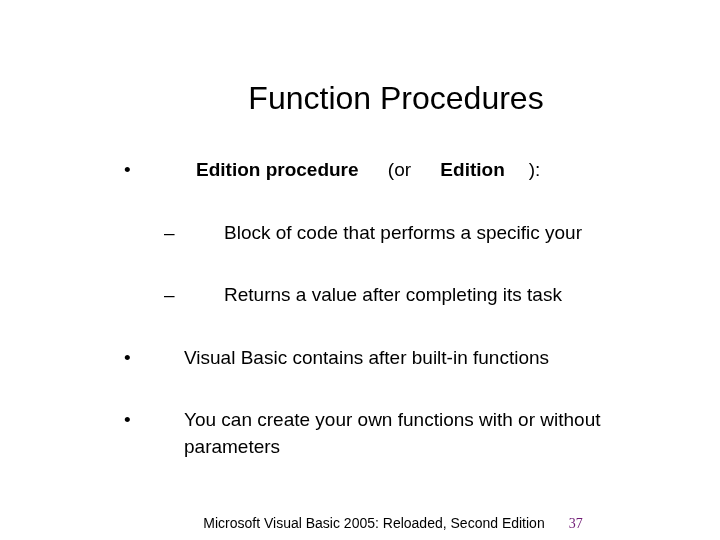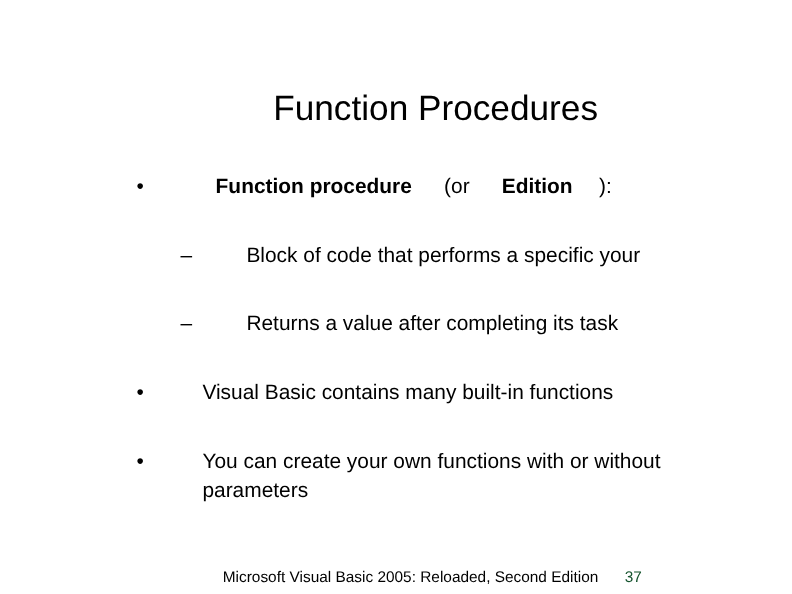--- a/index.html
+++ b/index.html
@@ -70,53 +70,54 @@
       right: 48px;
       display: flex;
       justify-content: center;
       align-items: baseline;
       font-size: 14px;
     }
     .footer-text {
       color: #000;
     }
     .page-number {
-      color: #14532d;
+      color: #701a75;
+      font-family: Liberation Serif, serif;
     }
   </style>
 </head>
 <body>
 
 <div class="slide">
 
   <h1 class="title">Function Procedures</h1>
 
   <div class="content">
 
     <div class="bullet-row">
       <div class="bullet-mark">•</div>
       <div class="bullet-text">
-        <span class="bold">Function procedure</span><span> (or </span><span class="bold">Edition</span><span>):</span>
+        <span class="bold">Edition procedure</span><span> (or </span><span class="bold">Edition</span><span>):</span>
       </div>
     </div>
 
     <div class="sub-block">
       <div class="sub-bullet-row">
         <div class="sub-bullet-mark">–</div>
         <div class="sub-bullet-text">Block of code that performs a specific your</div>
       </div>
       <div class="sub-bullet-row">
         <div class="sub-bullet-mark">–</div>
         <div class="sub-bullet-text">Returns a value after completing its task</div>
       </div>
     </div>
 
     <div class="bullet-row">
       <div class="bullet-mark">•</div>
-      <div class="bullet-text">Visual Basic contains many built-in functions</div>
+      <div class="bullet-text">Visual Basic contains after built-in functions</div>
     </div>
 
     <div class="bullet-row">
       <div class="bullet-mark">•</div>
       <div class="bullet-text">You can create your own functions with or without parameters</div>
     </div>
 
   </div>
 
   <div class="footer">

